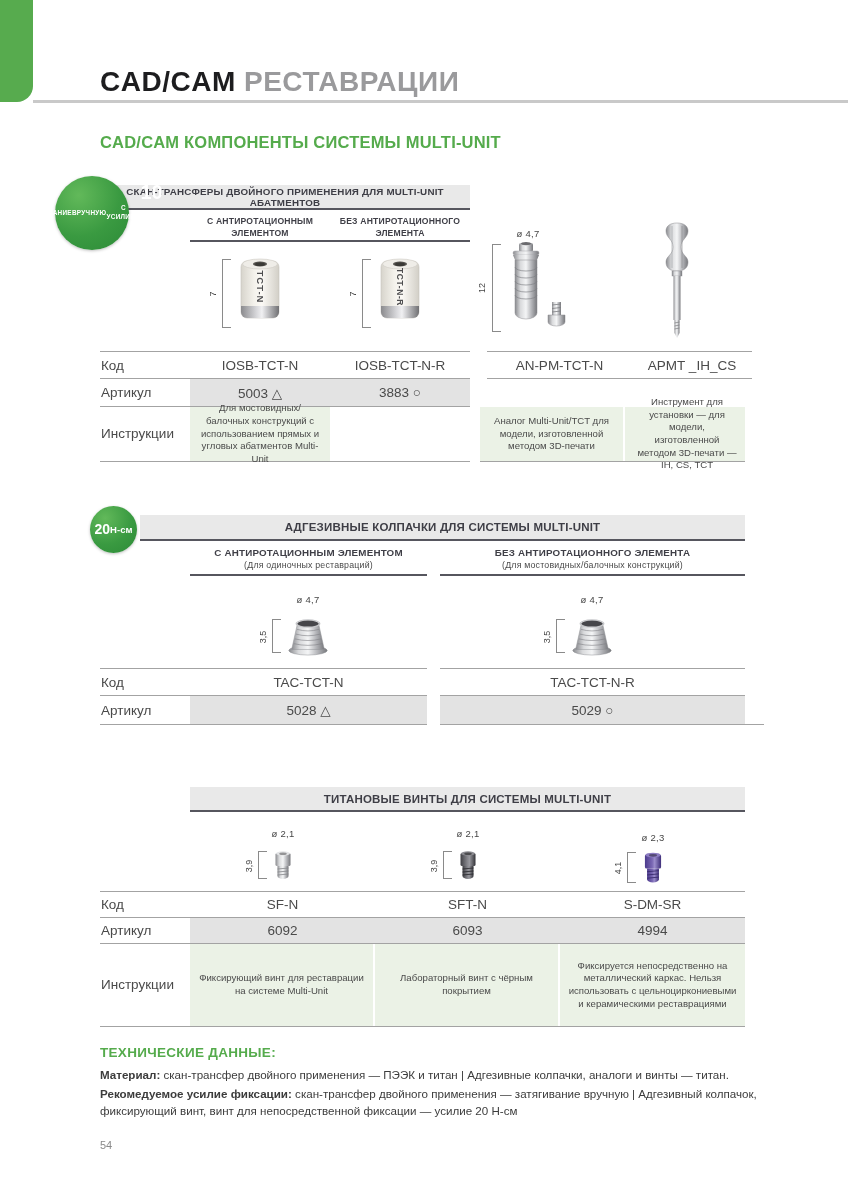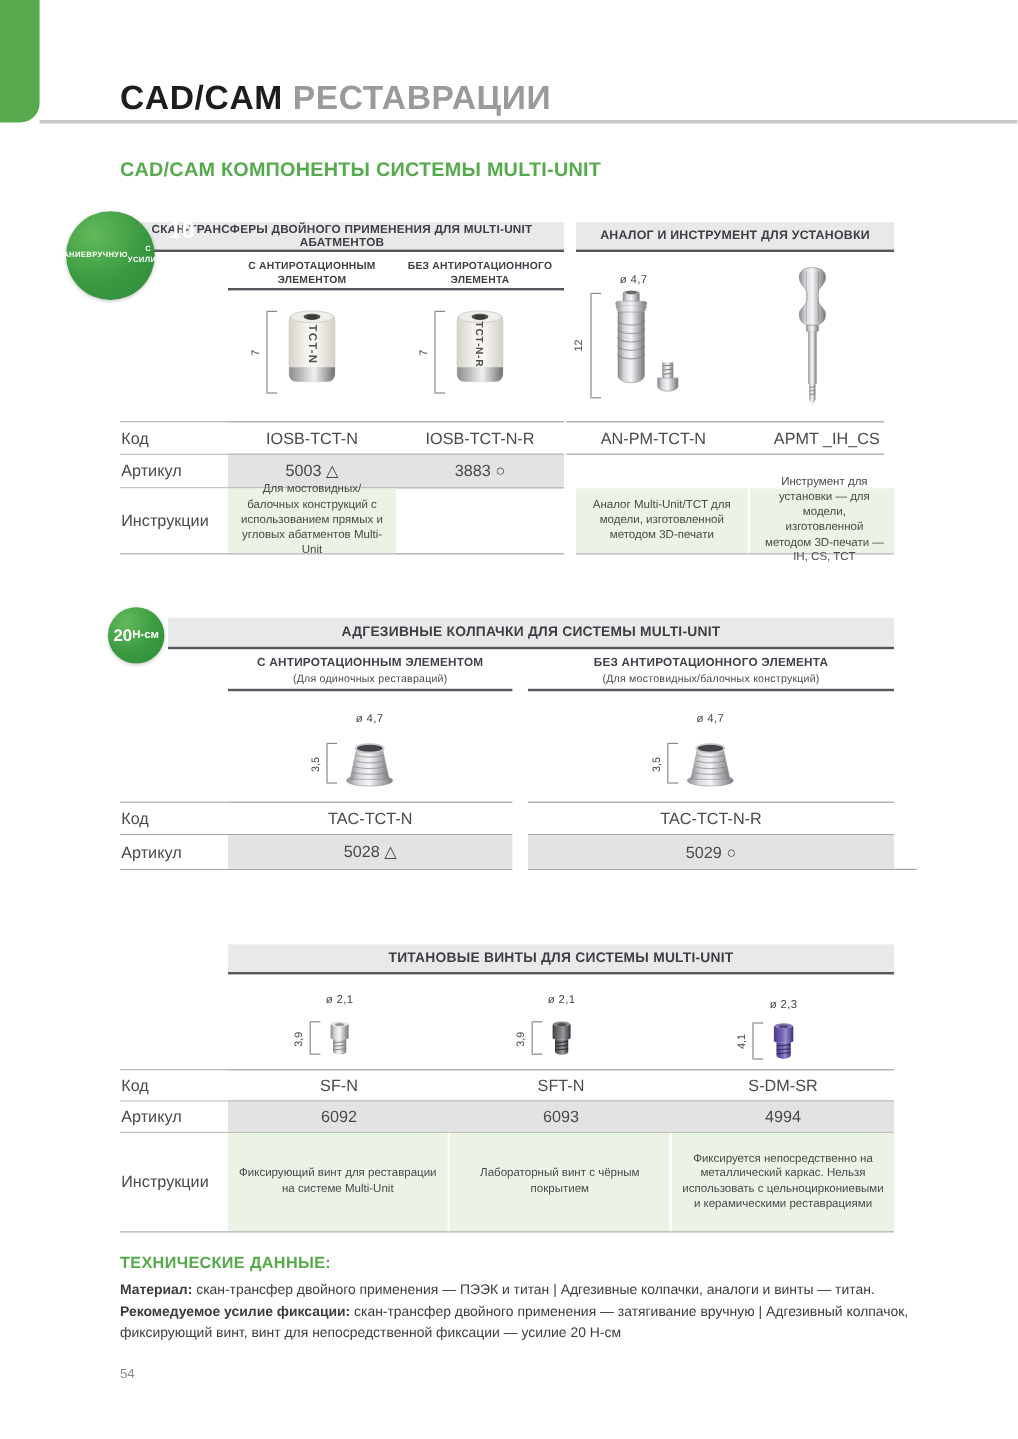--- a/index.html
+++ b/index.html
@@ -121,21 +121,20 @@
   <div class="page-subtitle">CAD/CAM КОМПОНЕНТЫ СИСТЕМЫ MULTI-UNIT</div>
 
   <div class="badge badge1">
     <span class="b1small">ЗАТЯГИВАНИЕ</span>
     <span class="b1small">ВРУЧНУЮ</span>
     <span class="b1small">С УСИЛИЕМ</span>
     <span class="b1value"><span>10</span> <span class="unit">Н-см</span></span>
   </div>
 
   <div class="bar" style="left:100px;top:185px;width:370px;height:25px;font-size:9.8px;">СКАН-ТРАНСФЕРЫ ДВОЙНОГО ПРИМЕНЕНИЯ ДЛЯ MULTI-UNIT АБАТМЕНТОВ</div>
-  <div class="bar" style="left:480px;top:185px;width:265px;height:25px;font-size:10.3px;">АНАЛОГ И ИНСТРУМЕНТ ДЛЯ УСТАНОВКИ</div>
 
   <div class="colhead" style="left:190px;top:216px;width:140px;">С АНТИРОТАЦИОННЫМ ЭЛЕМЕНТОМ</div>
   <div class="colhead" style="left:330px;top:216px;width:140px;">БЕЗ АНТИРОТАЦИОННОГО ЭЛЕМЕНТА</div>
   <div class="chline" style="left:190px;top:240px;width:280px;"></div>
 
   <svg class="illus" style="left:236px;top:256px;" width="48" height="74" viewBox="0 0 48 74">
     <rect x="5" y="5" width="38" height="57" rx="6" fill="url(#gp)" stroke="#c8c5be" stroke-width="0.6"></rect>
     <path d="M5 50 h38 v6 a6 6 0 0 1 -6 6 h-26 a6 6 0 0 1 -6 -6 z" fill="url(#gb)"></path>
     <ellipse cx="24" cy="8" rx="17.5" ry="5" fill="#efede8" stroke="#ccc9c2" stroke-width="0.6"></ellipse>
     <ellipse cx="24" cy="8" rx="7" ry="2.6" fill="#55534f"></ellipse>
@@ -198,21 +197,21 @@
   <div class="row article-row bb" style="left:100px;top:379px;width:370px;height:28px;">
     <div class="lbl">Артикул</div>
     <div class="cell" style="width:140px;">5003 △</div>
     <div class="cell" style="width:140px;">3883 ○</div>
   </div>
   <div class="row instr-row bb" style="left:100px;top:407px;width:370px;height:55px;">
     <div class="lbl">Инструкции</div>
     <div class="cell" style="width:140px;">Для мостовидных/балочных конструкций с использованием прямых и угловых абатментов Multi-Unit</div>
   </div>
 
-  <div class="row bt bb" style="left:472px;top:351px;width:265px;height:28px;gap:12px;">
+  <div class="row bt bb" style="left:487px;top:351px;width:265px;height:28px;">
     <div class="cell" style="width:145px;">AN-PM-TCT-N</div>
     <div class="cell" style="width:120px;">APMT _IH_CS</div>
   </div>
   <div class="row instr-row bb" style="left:480px;top:407px;width:265px;height:55px;">
     <div class="cell sep-r" style="width:145px;">Аналог Multi-Unit/TCT для модели, изготовленной методом 3D-печати</div>
     <div class="cell" style="width:120px;padding-left:12px;">Инструмент для установки — для модели, изготовленной методом 3D-печати — IH, CS, TCT</div>
   </div>
 
   <div class="badge badge2">
     <span class="b2value">20</span>

